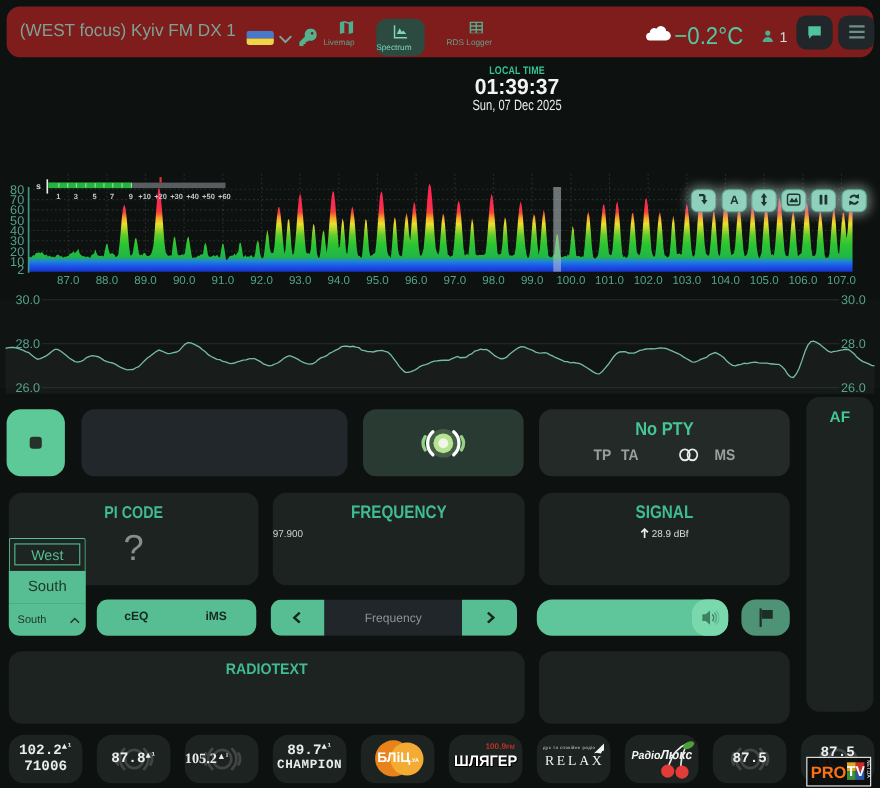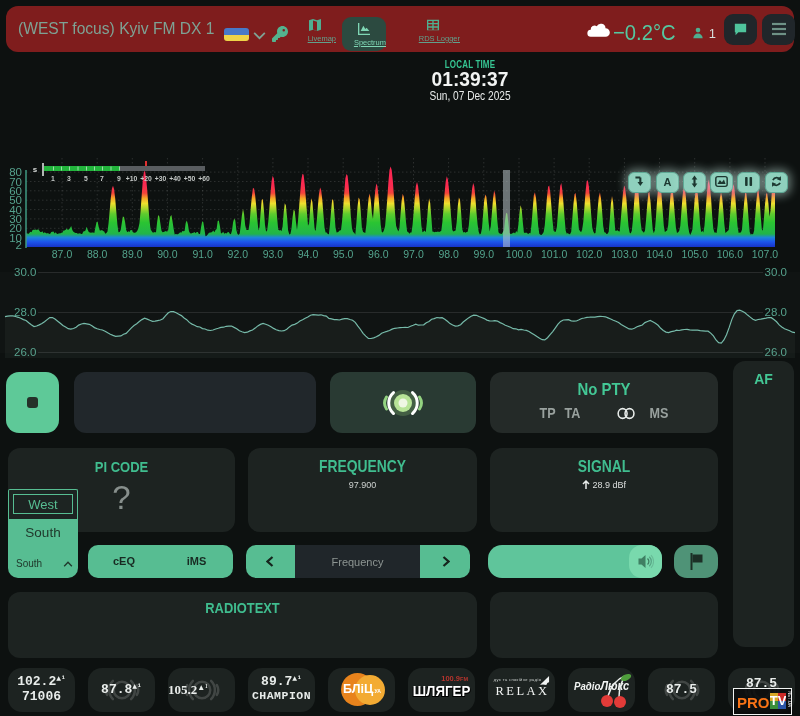--- a/index.html
+++ b/index.html
@@ -4,21 +4,21 @@
 * { margin:0; padding:0; box-sizing:border-box; }
 html,body { width:800px; height:716px; background:#0d1110; overflow:hidden;
   font-family:"Liberation Sans",sans-serif; position:relative; }
 .abs { position:absolute; }
 
 #topbar { position:absolute; left:6px; top:6px; width:788px; height:46px;
   background:#7f1d1d; border-radius:12px; }
 #title { position:absolute; left:12px; top:14px; font-size:16px; color:#7ea294; transform:scaleX(.975); transform-origin:left; white-space:nowrap;}
 #flag { position:absolute; left:218px; top:22px; width:25px; height:13px; border-radius:3px; overflow:hidden;}
 #flag .b{height:7px;background:#4879c8;} #flag .y{height:6px;background:#efd348;}
-.navbtn { position:absolute; top:11px; text-align:right; color:#61a08c; font-size:7.5px;text-decoration:underline; }
+.navbtn { position:absolute; top:11px; text-align:left; color:#61a08c; font-size:7.5px; }
 .navbtn svg { display:block; margin:0 auto 1px; }
 .navbtn.sel { background:#2c4a40; border-radius:9px; color:#7fd6b4; }
 #wx { position:absolute; left:580px; top:14px; color:#fff; }
 #temp { position:absolute; left:607px; top:14px; font-size:22px; color:#55c7a0; transform:scaleX(.92); transform-origin:left;}
 #users { position:absolute; left:685px; top:20px; color:#4fae90; font-size:13px; }
 #users b { color:#d6dcda; font-weight:400; font-size:13px; }
 .roundbtn { position:absolute; top:8px; width:33px; height:31px; background:#20262a; border-radius:9px; text-align:center; }
 
 #localtime { position:absolute; left:70px; top:57px; width:800px; text-align:center; }
 #lt1 { color:#36c693; font-size:10px; font-weight:bold; letter-spacing:.2px; transform:scaleX(.8); margin-top:2px;}
@@ -274,21 +274,21 @@
 <div class="panel" style="left:733px;top:361px;width:61px;height:286px">
   <div style="text-align:center;color:#43c795;font-weight:bold;font-size:14px;margin-top:10px">AF</div>
   </div>
 
 <div class="panel" style="left:8px;top:448px;width:227px;height:84px">
   <div class="ptitle" style="font-size:15.5px;margin-top:10px">PI CODE</div>
   <div style="text-align:center;color:#878f8c;font-size:33px;margin-top:3px">?</div>
   </div>
 <div class="panel" style="left:248px;top:448px;width:229px;height:84px">
   <div class="ptitle" style="font-size:16.5px;margin-top:9px">FREQUENCY</div>
-  <div style="text-align:center;color:#cdd1cf;font-size:9px;margin-top:4px">97.900</div>
+  <div style="text-align:left;color:#cdd1cf;font-size:9px;margin-top:4px">97.900</div>
   </div>
 <div class="panel" style="left:490px;top:448px;width:228px;height:84px">
   <div class="ptitle" style="font-size:16.5px;margin-top:9px">SIGNAL</div>
   <div style="text-align:center;color:#dcdfde;font-size:9px;margin-top:4px"><svg width="8" height="9" viewBox="0 0 8 9" style="vertical-align:-1px">
         <path d="M4 9 V1.5 M1 4 L4 1 L7 4" stroke="#e8ecea" stroke-width="1.5" fill="none"></path>
       </svg> 28.9 dBf</div>
   </div>
 
 <div class="greenbtn" style="left:88px;top:545px;width:145px;height:33px">
   <span class="abs" style="left:0;width:72px;text-align:center;top:10px;font-size:11px;font-weight:bold;color:#182a22">cEQ</span>

